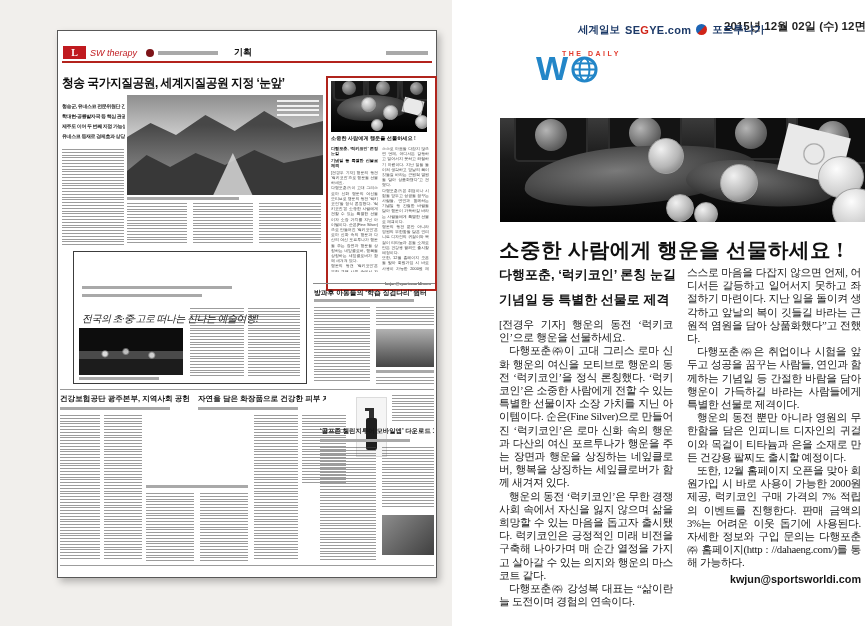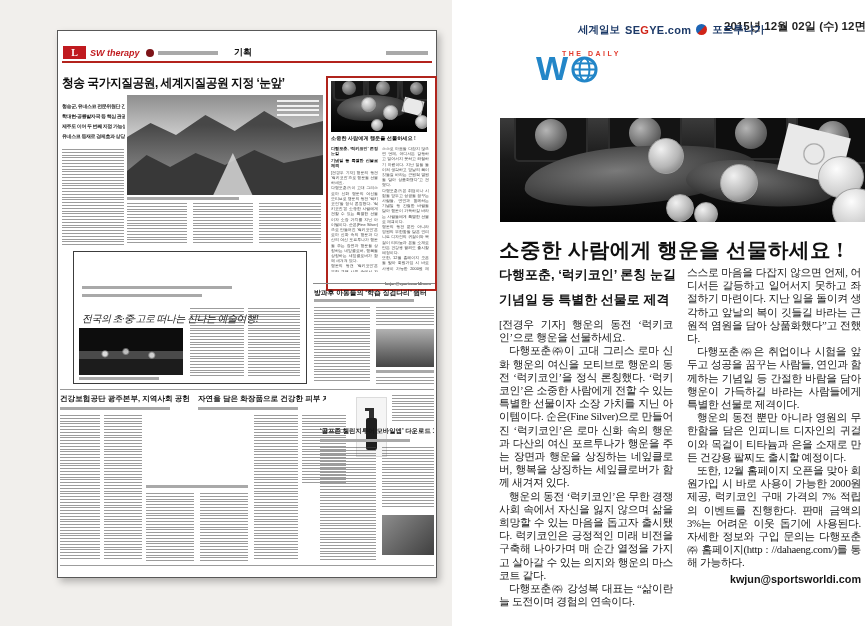--- a/index.html
+++ b/index.html
@@ -8,21 +8,21 @@
   .abs{position:absolute;}
   
   .scan-area{left:0;top:0;width:452px;height:626px;background:#f1efec;}
   .news-page{left:57px;top:30px;width:378px;height:546px;background:#fff;
              border:1px solid #585858;box-shadow:3px 4px 7px rgba(0,0,0,.25);}
   .bar{background:#a9a9a9;}
   .tx{background-image:repeating-linear-gradient(to bottom,rgba(75,75,75,.55) 0,rgba(75,75,75,.55) 1px,
       rgba(0,0,0,0) 1px,rgba(0,0,0,0) 2.8px);}
   .masthead-logo-box{left:5px;top:15px;width:23px;height:13px;background:#c01a1f;color:#fff;
       font-weight:bold;font-size:10px;line-height:13px;text-align:center;font-family:"Liberation Serif",serif;}
-  .masthead-title{left:32px;top:17px;color:#c01a1f;font-weight:bold;font-style:italic;font-size:9px;}
+  .masthead-title{left:32px;top:17px;color:#c01a1f;font-weight:normal;font-style:italic;font-size:9px;}
   .masthead-badge{left:88px;top:18px;width:8px;height:8px;border-radius:50%;background:#7d1418;}
   .masthead-section{left:176px;top:15px;font-size:9px;font-weight:bold;color:#111;}
   .red-rule{left:4px;top:30px;width:370px;border-top:2px solid #b3231c;}
   .main-headline{left:4px;top:44px;width:276px;font-size:12.5px;font-weight:bold;color:#0d0d0d;
       white-space:nowrap;letter-spacing:-.5px;transform:scaleX(.94);transform-origin:left top;}
   .subhead-col{left:4px;top:70px;width:63px;overflow:hidden;}
   .subhead-col div{font-size:5px;font-weight:bold;color:#222;line-height:10px;white-space:nowrap;letter-spacing:-.4px;}
   
   .photo-mountain{left:69px;top:64px;width:196px;height:100px;overflow:hidden;
       background:linear-gradient(180deg,#8e8e8e 0%,#b9b9b9 28%,#d2d2d2 45%);}

